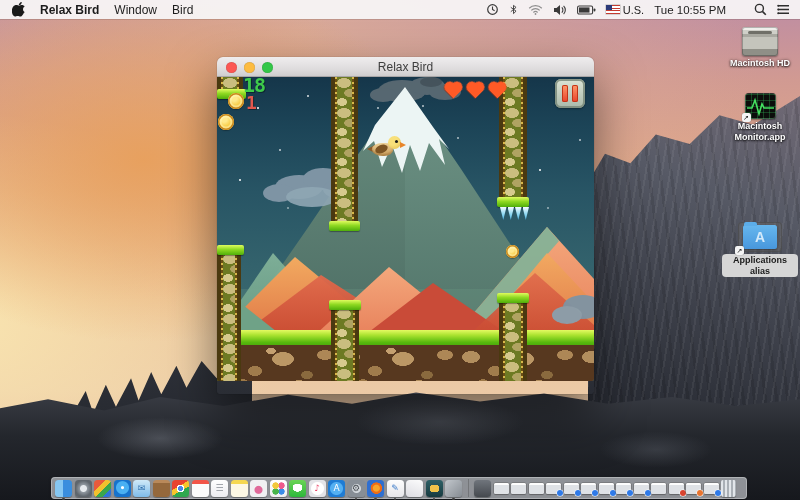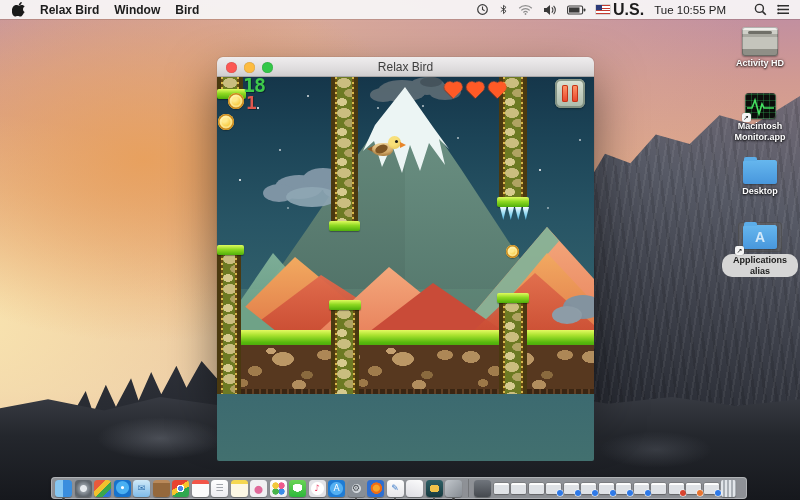--- a/index.html
+++ b/index.html
@@ -28,26 +28,26 @@
       radial-gradient(ellipse 90px 30px at 20% 45%, rgba(165,170,182,.30), transparent 70%),
       radial-gradient(ellipse 120px 34px at 55% 30%, rgba(150,156,168,.25), transparent 70%),
       radial-gradient(ellipse 80px 26px at 82% 55%, rgba(140,146,158,.22), transparent 70%),
       linear-gradient(180deg,#3c3f47 0%,#24272d 42%,#16181d 100%); }
 
   
   .menu-bar { position:absolute; left:0; top:0; width:800px; height:19px; background:rgba(248,246,247,.93);
     display:flex; align-items:center; font-size:12px; color:#1c1c1c; z-index:40; box-shadow:0 .5px 0 rgba(0,0,0,.22); }
   .mb-left { display:flex; align-items:center; gap:15px; padding-left:12px; }
   .mb-left .apple { display:flex; align-items:center; }
-  .mb-left .menu-item { white-space:nowrap;font-weight:bold; }
+  .mb-left .menu-item { white-space:nowrap; }
   .mb-left .menu-item.app-name { font-weight:bold; }
   .mb-right { margin-left:auto; display:flex; align-items:center; gap:10px; padding-right:10px; }
   .mb-right svg { display:block; }
   .mb-clock { font-size:11.5px; }
-  .mb-input { font-size:16px; display:flex; align-items:center; gap:3px;font-weight:bold; }
+  .mb-input { font-size:11px; display:flex; align-items:center; gap:3px; }
   .flag { position:relative; width:14px; height:9px; background:repeating-linear-gradient(180deg,#c43b31 0 1.3px,#fff 1.3px 2.6px); box-shadow:0 0 0 .5px rgba(0,0,0,.25); }
   .flag::before { content:""; position:absolute; left:0; top:0; width:6px; height:4.5px; background:#2b3a78; }
 
   
   .d-icon { position:absolute; width:78px; display:flex; flex-direction:column; align-items:center; z-index:5; }
   .d-label { margin-top:2px; font-size:9px; font-weight:bold; color:#fff; text-align:center; line-height:10.5px;
     text-shadow:0 1px 2px rgba(0,0,0,.85), 0 0 3px rgba(0,0,0,.6); max-width:76px; }
   .iconbox { position:relative; }
   .di-drive { width:36px; height:29px; border-radius:3px;
     background:linear-gradient(180deg,#efefeb 0 3px,#cfcfc8 3px 7px,#a8a8a0 7px 10px,#c4c4bc 10px 22px,#8f8f87 22px);
@@ -58,32 +58,32 @@
                      repeating-linear-gradient(0deg, rgba(46,168,80,.35) 0 1px, transparent 1px 6px);
     box-shadow:inset 0 0 0 1px rgba(255,255,255,.15), 0 1px 2px rgba(0,0,0,.4); overflow:hidden; }
   .folder { width:34px; height:24px; border-radius:2.5px; background:linear-gradient(180deg,#66b7ee 0%,#4897dd 100%);
     position:relative; box-shadow:0 1px 2px rgba(0,0,0,.35); }
   .folder::before { content:""; position:absolute; left:1px; top:-3px; width:13px; height:4px; border-radius:2px 2px 0 0; background:#5cade8; }
   .folder .a-glyph { position:absolute; inset:0; display:flex; align-items:center; justify-content:center;
     font-size:14px; font-weight:bold; color:#d4eafa; font-family:"Liberation Sans",sans-serif; }
   .alias-badge { position:absolute; left:-3px; bottom:-3px; width:9px; height:9px; border-radius:2px; background:#f4f4f4;
     box-shadow:0 0 1px rgba(0,0,0,.6); font-size:7px; line-height:9px; text-align:center; color:#111; }
   .d-icon.selected .iconbox { background:rgba(105,105,105,.42); border-radius:4px; padding:3px 5px; box-shadow:inset 0 0 0 1px rgba(70,70,70,.55); }
-  .d-icon.selected .d-label { background:#d6d6d6; color:#1c1c1c; text-shadow:none; border-radius:10px; padding:1px 3px; }
+  .d-icon.selected .d-label { background:#d6d6d6; color:#1c1c1c; text-shadow:none; border-radius:4px; padding:1px 3px; }
 
   
   .window { position:absolute; left:217px; top:57px; width:377px; height:337px; z-index:10;
     border-radius:6px 6px 2px 2px; box-shadow:0 22px 48px rgba(0,0,0,.5), 0 0 1px rgba(0,0,0,.55); }
   .titlebar { position:relative; height:20px; border-radius:6px 6px 0 0;
     background:linear-gradient(180deg,#efedee 0%,#dcdadb 70%,#cfcdce 100%);
     border-bottom:1px solid #a8a6a7; display:flex; align-items:center; }
   .tl-dots { position:absolute; left:9px; top:4.5px; display:flex; gap:7px; }
   .tl-dot { width:11px; height:11px; border-radius:50%; box-shadow:inset 0 0 1px rgba(0,0,0,.4); }
   .titlebar .title { width:100%; text-align:center; font-size:12px; color:#3e3e3e; }
-  .game { position:relative; width:100%; height:384px; overflow:hidden; border-radius:0 0 2px 2px;
+  .game { position:relative; width:100%; height:304px; overflow:hidden; border-radius:0 0 2px 2px;
     background:linear-gradient(180deg,#15364a 0%,#1c4457 16%,#285565 38%,#33626c 62%,#3c6a70 82%,#42706f 100%); }
   .stars { position:absolute; left:0; top:0; width:2px; height:2px; border-radius:50%; background:transparent;
     box-shadow:40px 30px #fff,90px 18px rgba(255,255,255,.85),130px 45px #fff,205px 28px rgba(255,255,255,.7),
       255px 12px #fff,300px 42px rgba(255,255,255,.8),345px 24px #fff,362px 62px rgba(255,255,255,.7),
       322px 92px #fff,62px 72px rgba(255,255,255,.75),22px 102px #fff,282px 74px rgba(255,255,255,.8),
       120px 66px rgba(255,255,255,.6),160px 30px rgba(255,255,255,.7),240px 60px rgba(255,255,255,.65),
       70px 130px rgba(255,255,255,.5),330px 130px rgba(255,255,255,.55),200px 112px rgba(255,255,255,.45); }
   .scene { position:absolute; left:0; top:0; }
 
   
@@ -242,38 +242,32 @@
             <circle cx="1.2" cy="9.2" r="1" fill="#2e2e2e"></circle>
           </svg>
       </span>
     </div>
   </div>
 
   <div class="d-icon" style="left:721px; top:27px;">
     <div class="iconbox">
         <div class="di-drive"></div>
       </div>
-    <div class="d-label">Activity HD</div>
+    <div class="d-label">Macintosh HD</div>
   </div>
   <div class="d-icon" style="left:721px; top:93px;">
     <div class="iconbox">
       <div class="di-activity">
         <svg width="31" height="26" viewBox="0 0 31 26">
             <path d="M2 15h5l3-8 4 14 3-10 2 4h10" fill="none" stroke="#44e060" stroke-width="1.6"></path>
           </svg>
       </div>
       <span class="alias-badge">↗</span>
     </div>
     <div class="d-label">Macintosh Monitor.app</div>
-  </div>
-  <div class="d-icon" style="left:721px; top:160px;">
-    <div class="iconbox">
-        <div class="folder"></div>
-      </div>
-    <div class="d-label">Desktop</div>
   </div>
   <div class="d-icon selected" style="left:721px; top:222px;">
     <div class="iconbox">
       <div class="folder">
           <span class="a-glyph">A</span>
         </div>
       <span class="alias-badge">↗</span>
     </div>
     <div class="d-label">Applications alias</div>
   </div>

